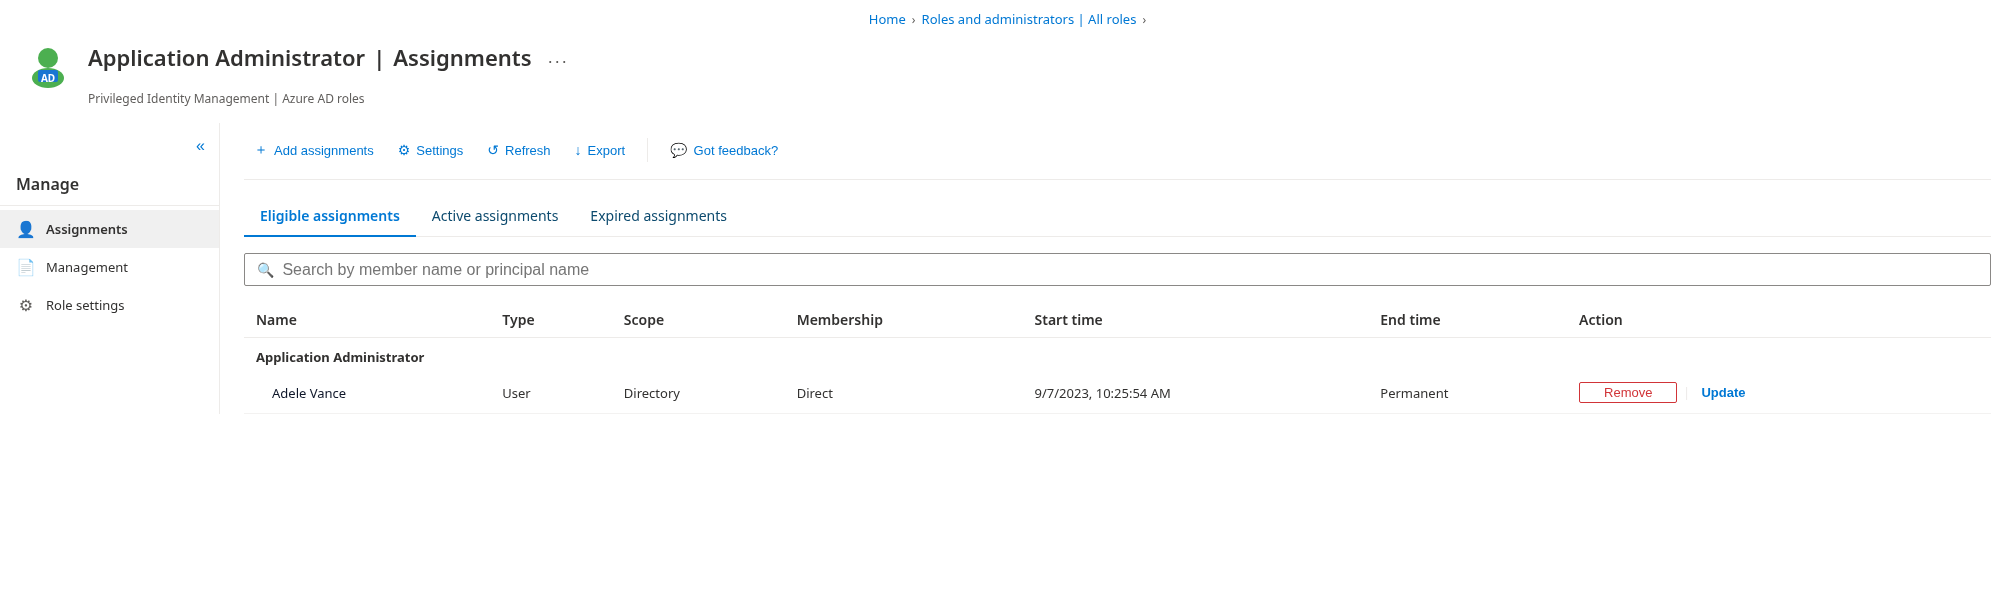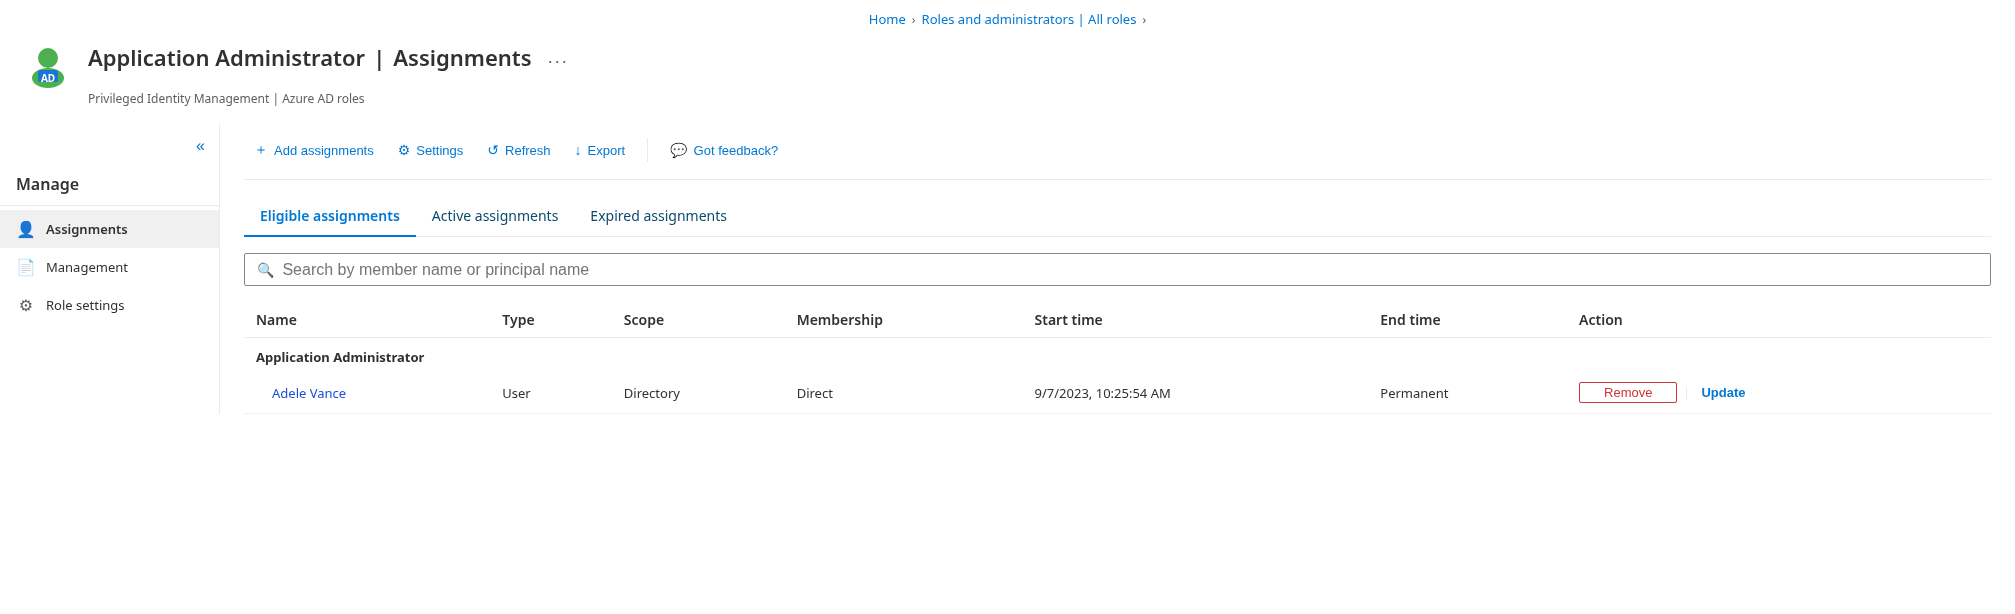--- a/index.html
+++ b/index.html
@@ -113,21 +113,21 @@
       padding: 10px 12px; font-size: 13px; color: #323130;
       border-bottom: 1px solid #f3f2f1;
     }
     .table .group-row td {
       font-weight: 700; padding: 10px 12px 6px 12px;
       border-bottom: none; color: #323130;
     }
     .table .data-row td { vertical-align: middle; }
     .table .data-row td:first-child { padding-left: 28px; }
 
-    .link-text { color: #1d4ed8; text-decoration: none; cursor: pointer; margin-top: 20px; }
+    .link-text { color: #0f172a; text-decoration: none; cursor: pointer; margin-top: 20px; }
 
     .remove-btn {
       border: 1.5px solid #d13438; color: #d13438;
       background: none; padding: 2px 24px; cursor: pointer; font-size: 13px;
       border-radius: 2px;
     }
     .update-btn {
       border: none; background: none; color: #0078d4;
       font-size: 13px; cursor: pointer; padding: 2px 6px; font-weight: bold;
     }

